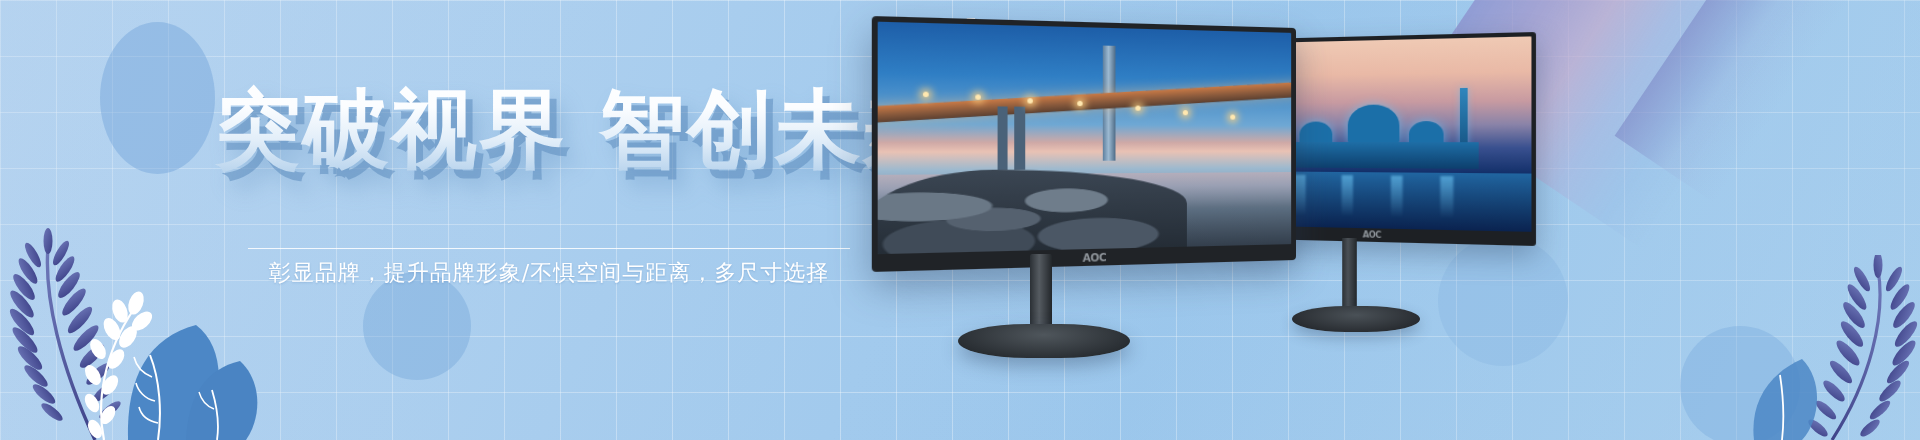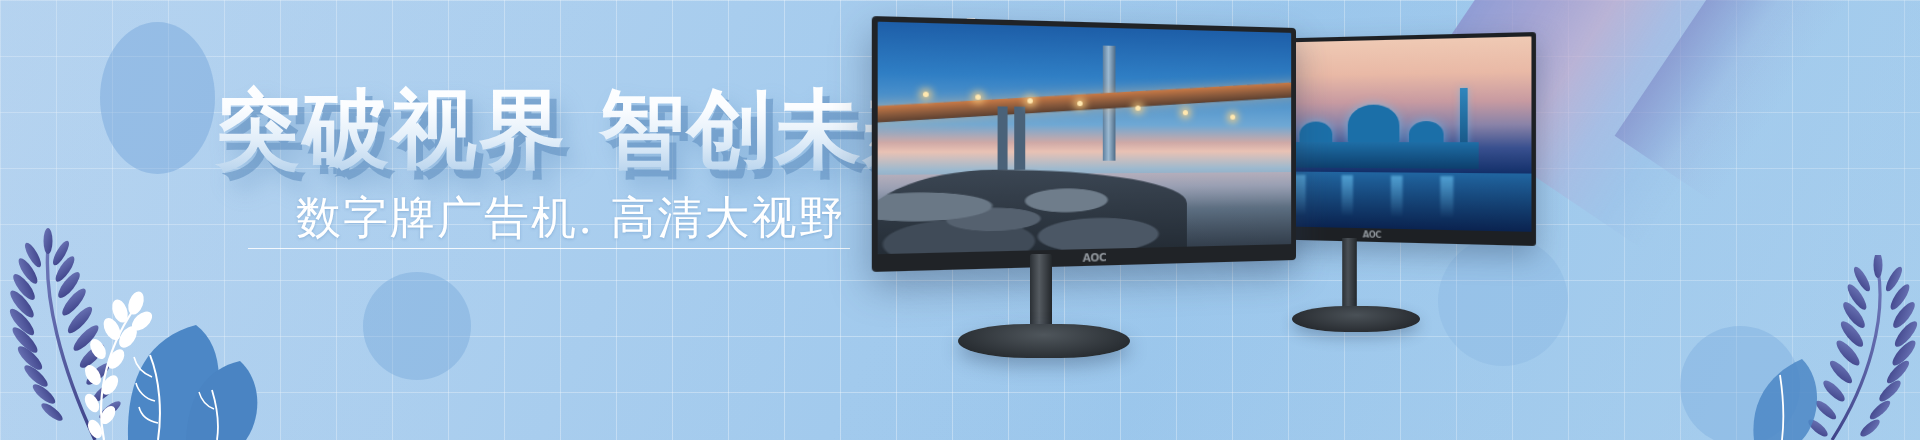--- a/index.html
+++ b/index.html
@@ -265,22 +265,22 @@
       <ellipse cx="96" cy="54" rx="9" ry="20" transform="rotate(22 96 54)"></ellipse>
       <ellipse cx="78" cy="70" rx="8" ry="18" transform="rotate(40 78 70)"></ellipse>
       <ellipse cx="60" cy="86" rx="8" ry="17" transform="rotate(44 60 86)"></ellipse>
       <ellipse cx="88" cy="84" rx="8" ry="18" transform="rotate(66 88 84)"></ellipse>
       <ellipse cx="66" cy="104" rx="7" ry="15" transform="rotate(60 66 104)"></ellipse>
     </g>
   </svg>
 
   <div class="text-block">
     <div class="headline">突破视界 智创未来</div>
-    <div class="subtitle">数字牌广告机. 高清大视野</div>
     <div class="divider"></div>
+    <div class="tagline">彰显品牌，提升品牌形象/不惧空间与距离，多尺寸选择</div>
   </div>
 
   <div class="monitors">
 
     <div class="mon mon-back">
       <div class="bezel">
         <div class="screen">
           <div class="art-mosque">
             <div class="minaret m1"></div>
               <div class="minaret m2"></div>

